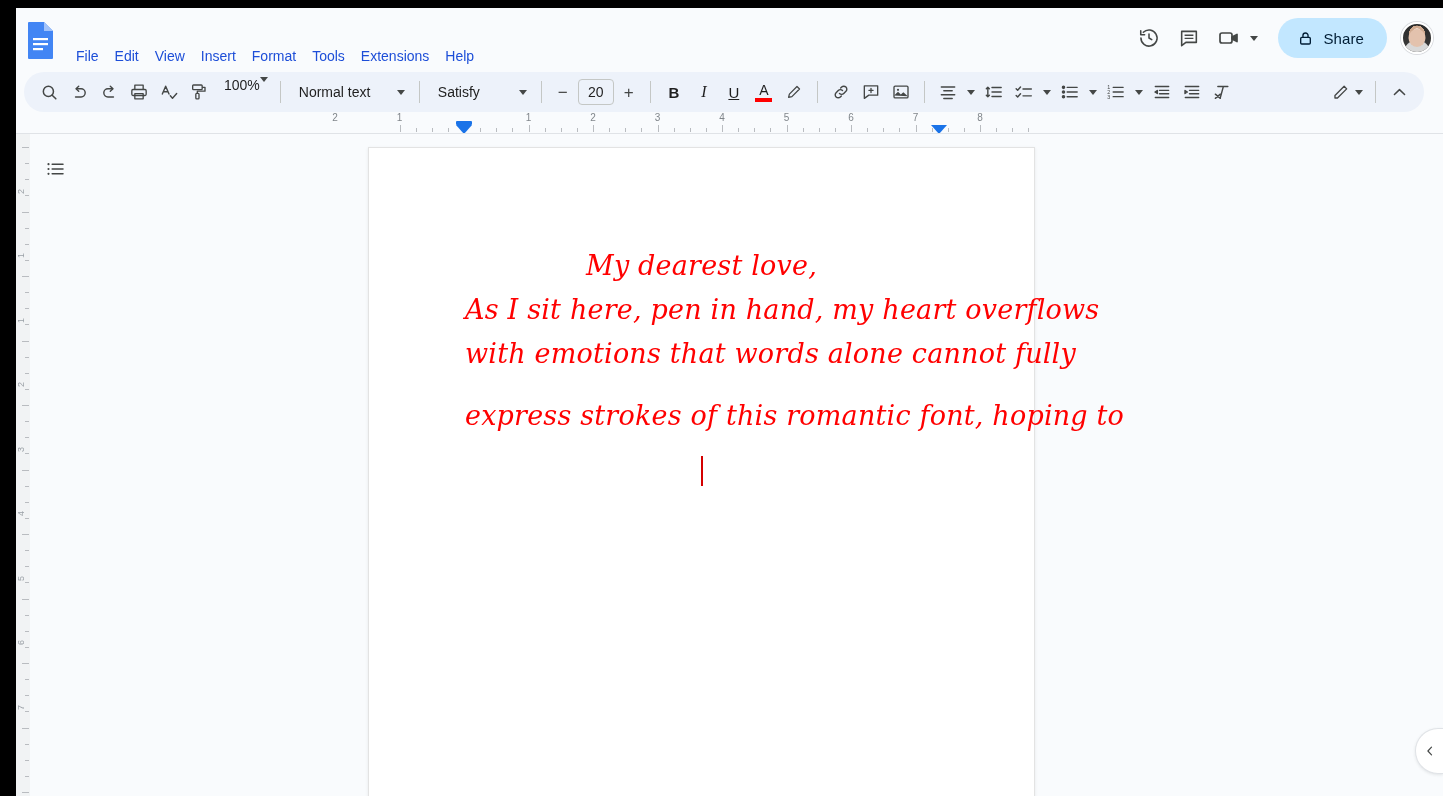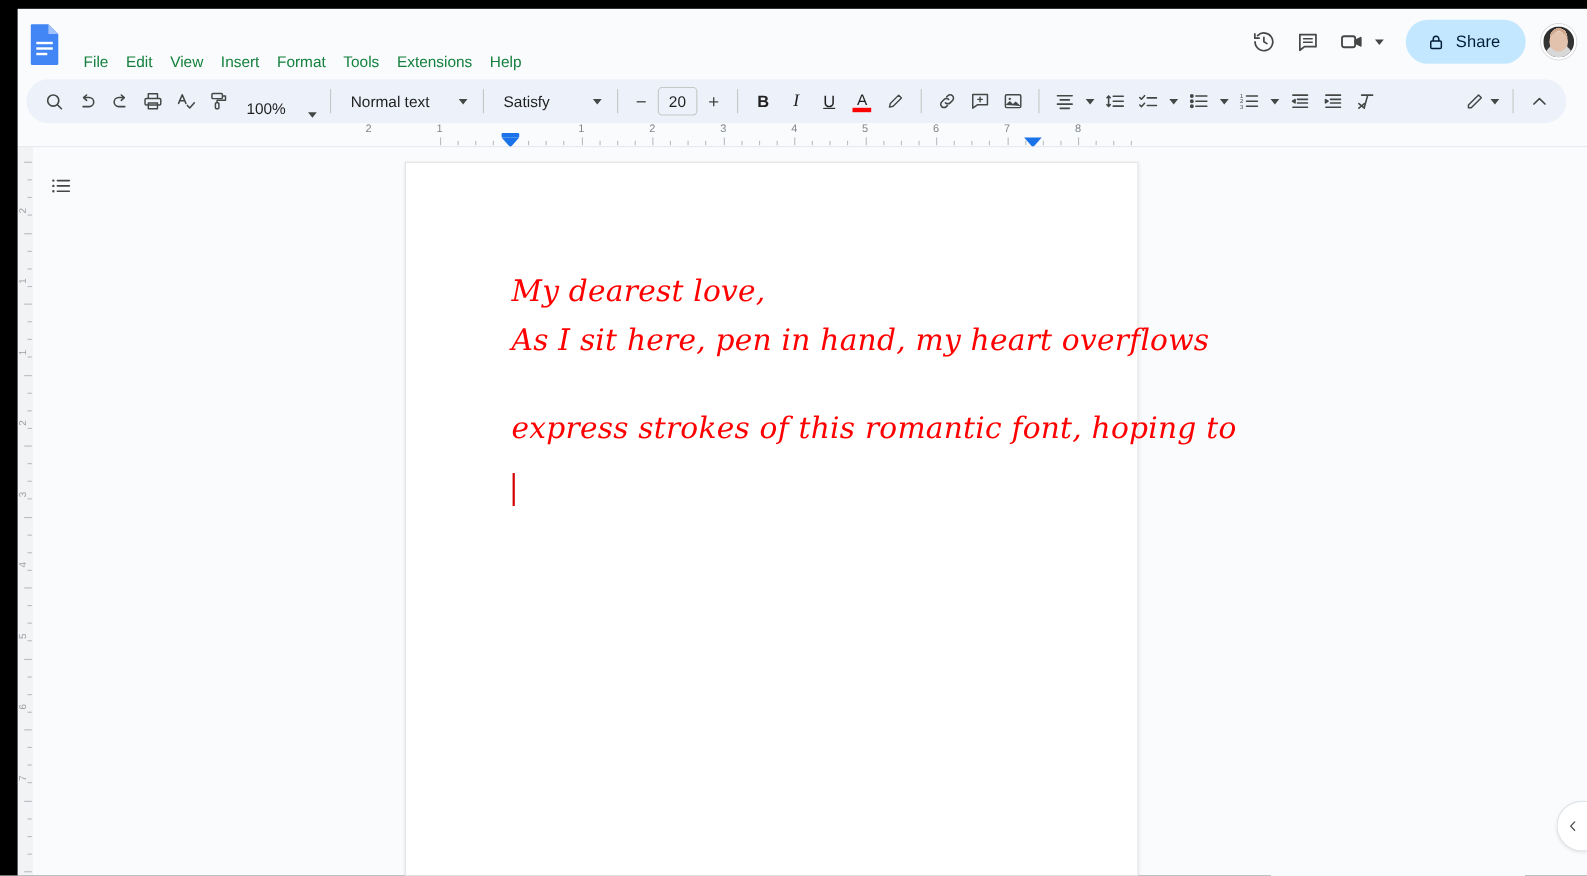--- a/index.html
+++ b/index.html
@@ -35,21 +35,21 @@
   .doc-title-row { position: absolute; left: 48px; top: 4px; height: 30px; display: flex; align-items: center; }
   .doc-title {
     font-size: 19px; color: #1f1f1f; letter-spacing: .1px;
     white-space: nowrap; padding: 2px 4px; border-radius: 4px;
   }
   .title-icon { margin-left: 12px; width: 22px; height: 22px; display: flex; align-items: center; justify-content: center; cursor: pointer; color: #444746; }
   .saved-label { margin-left: 8px; font-size: 12px; color: #5f6368; white-space: nowrap; }
 
   .menubar { position: absolute; left: 52px; top: 36px; display: flex; gap: 0px; }
   .menu-item {
-    font-size: 14px; color: #15803d; padding: 2px 8px;
+    font-size: 14px; color: #1d4ed8; padding: 2px 8px;
     border-radius: 4px; cursor: pointer; white-space: nowrap; line-height: 20px;
   }
 
   .title-right { position: absolute; right: 10px; top: 10px; display: flex; align-items: center; gap: 0px; }
   .tr-btn {
     width: 40px; height: 40px; border-radius: 50%;
     display: flex; align-items: center; justify-content: center;
     cursor: pointer; color: #444746;
   }
   .meet-wrap { display:flex; align-items:center; cursor:pointer; border-radius:20px; padding-right:4px;}
@@ -83,22 +83,22 @@
     background: #edf2fa; border-radius: 20px;
     display: flex; align-items: center; padding: 0 10px;
   }
   .tb-btn {
     width: 30px; height: 30px; border-radius: 50%;
     display: flex; align-items: center; justify-content: center;
     cursor: pointer; color: #444746; flex: none;
   }
   .tb-sep { width: 1px; height: 22px; background: #c4c7c5; margin: 0 8px; flex: none; }
   .tb-zoom {
-    display: flex; align-items: flex-end; height: 30px; padding: 0 4px 0 10px;
-    border-radius: 4px; cursor: pointer; gap: 20px; flex:none;
+    display: flex; align-items: flex-start; height: 30px; padding: 0 4px 0 10px;
+    border-radius: 4px; cursor: pointer; gap: 0; flex:none;
   }
   .tb-zoom-val { font-size: 14px; color: #1f1f1f; }
   .caret {
     width: 0; height: 0; border-left: 4px solid transparent;
     border-right: 4px solid transparent; border-top: 5px solid #444746;
   }
   .tb-dd {
     display: flex; align-items: center; justify-content: space-between;
     height: 30px; border-radius: 4px; cursor: pointer; padding: 0 6px 0 10px; flex:none;
   }
@@ -169,21 +169,21 @@
 
   .page {
     position: absolute; left: 338px; top: 13px;
     width: 667px; height: 860px;
     background: #ffffff;
     border: 1px solid #e3e3e3;
     box-shadow: 0 1px 3px rgba(60,64,67,.10);
   }
   .doc-body {
     position: absolute; left: 96px; top: 96px; right: 96px;
-    text-align: left;
+    text-align: center;
   }
   .doc-line {
     font-family: "DejaVu Serif", serif;
     font-style: italic;
     font-size: 27px;
     line-height: 44px;
     color: #ff0000;
     white-space: nowrap;
     letter-spacing: .2px;
   }
@@ -590,21 +590,21 @@
         <path d="M3 6.2h.01M3 12h.01M3 17.8h.01" stroke-width="2.6"></path>
         <path d="M7.4 6.2h13M7.4 12h13M7.4 17.8h13"></path>
       </svg>
     </div>
 
     <div class="page">
       <div class="doc-body">
         <p class="doc-para">
           <span class="doc-line">My dearest love,</span><br>
           <span class="doc-line">As I sit here, pen in hand, my heart overflows</span><br>
-          <br>
+          <span class="doc-line">with emotions that words alone cannot fully</span><br>
           <br>
           <span class="doc-line">express strokes of this romantic font, hoping to</span><br>
           <br>
           <span class="cursor"></span>
         </p>
       </div>
     </div>
 
     <div class="panel-toggle">
       <svg width="14" height="14" viewBox="0 0 24 24" fill="none" stroke="#444746" stroke-width="2" stroke-linecap="round" stroke-linejoin="round">

